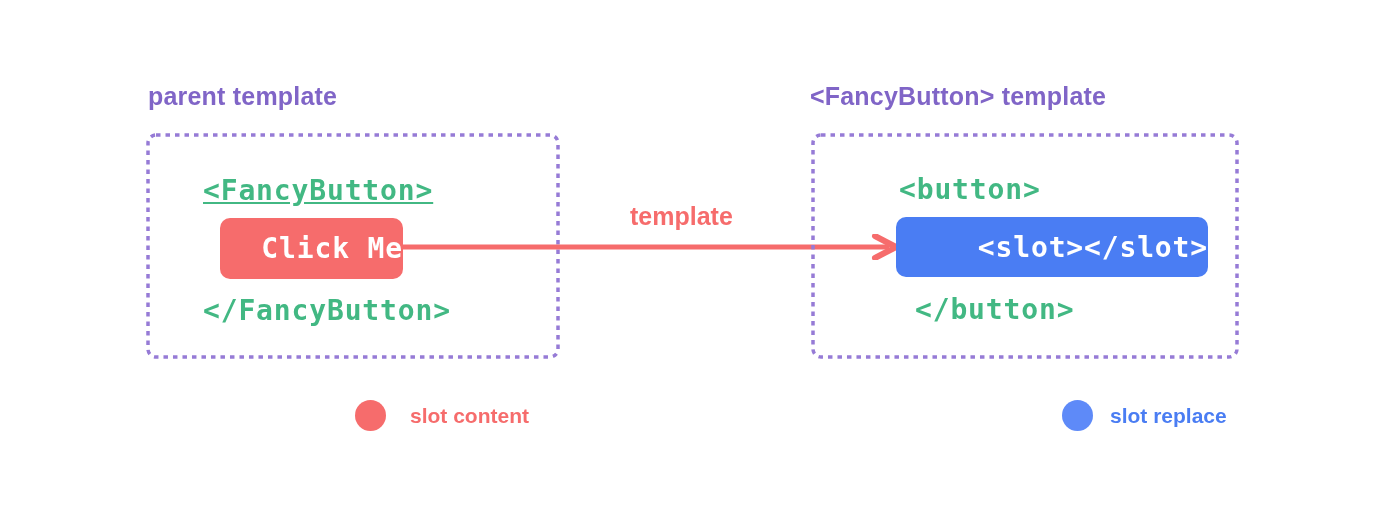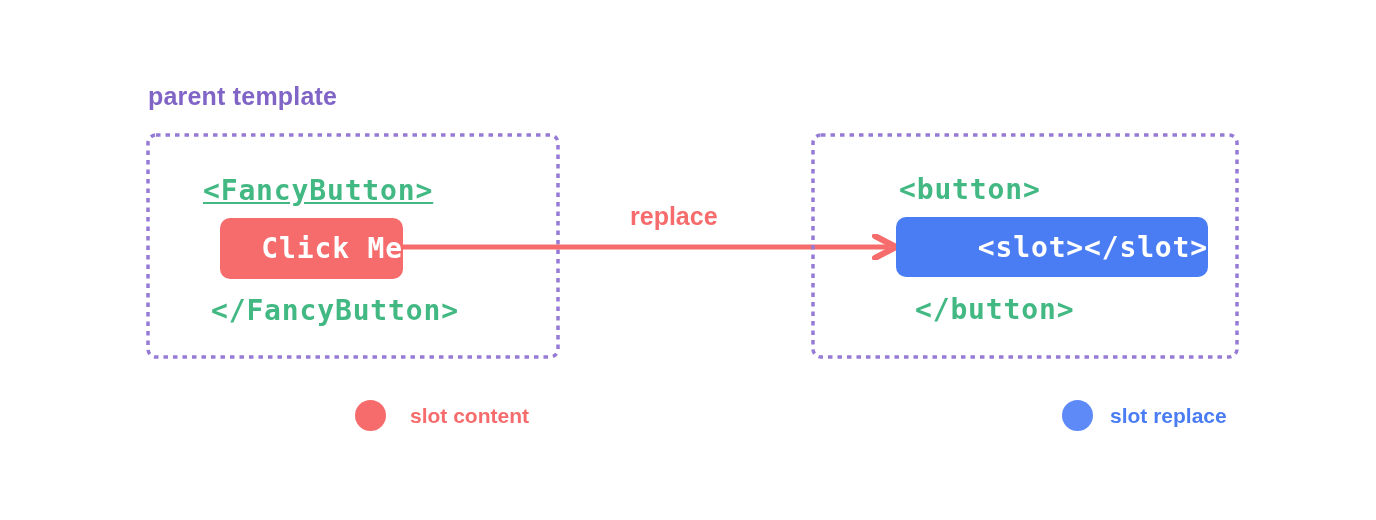--- a/index.html
+++ b/index.html
@@ -111,29 +111,30 @@
   <svg class="dashed-box" style="left:146px; top:133px;" width="414" height="226">
     <rect class="border-rect" x="2" y="2" width="410" height="222" rx="8"></rect>
   </svg>
 
   <div class="code" style="left:203px; top:176px;text-decoration:underline;">&lt;FancyButton&gt;</div>
 
   <div class="chip chip-red">
     <span>Click Me</span>
   </div>
 
-  <div class="code" style="left:211px; top:296px;text-align:right;">&lt;/FancyButton&gt;</div>
+  <div class="code" style="left:203px; top:296px;text-align:right;">&lt;/FancyButton&gt;</div>
 
   <svg class="arrow-svg">
     <line x1="0" y1="13" x2="486" y2="13" stroke-width="5"></line>
     <path d="M 472 2 L 493 13 L 472 24" stroke-width="6" fill="none" stroke-linecap="round" stroke-linejoin="round"></path>
   </svg>
 
-  <div class="arrow-label">replace</div>
+  <div class="arrow-label">template</div>
 
+  <div class="panel-title" style="left:810px; top:84px;">&lt;FancyButton&gt; template</div>
 
   <svg class="dashed-box" style="left:811px; top:133px;" width="428" height="226">
     <rect class="border-rect" x="2" y="2" width="424" height="222" rx="8"></rect>
   </svg>
 
   <div class="code" style="left:899px; top:175px;text-align:center;">&lt;button&gt;</div>
 
   <div class="chip chip-blue">
     <span>&lt;slot&gt;&lt;/slot&gt;</span>
   </div>

